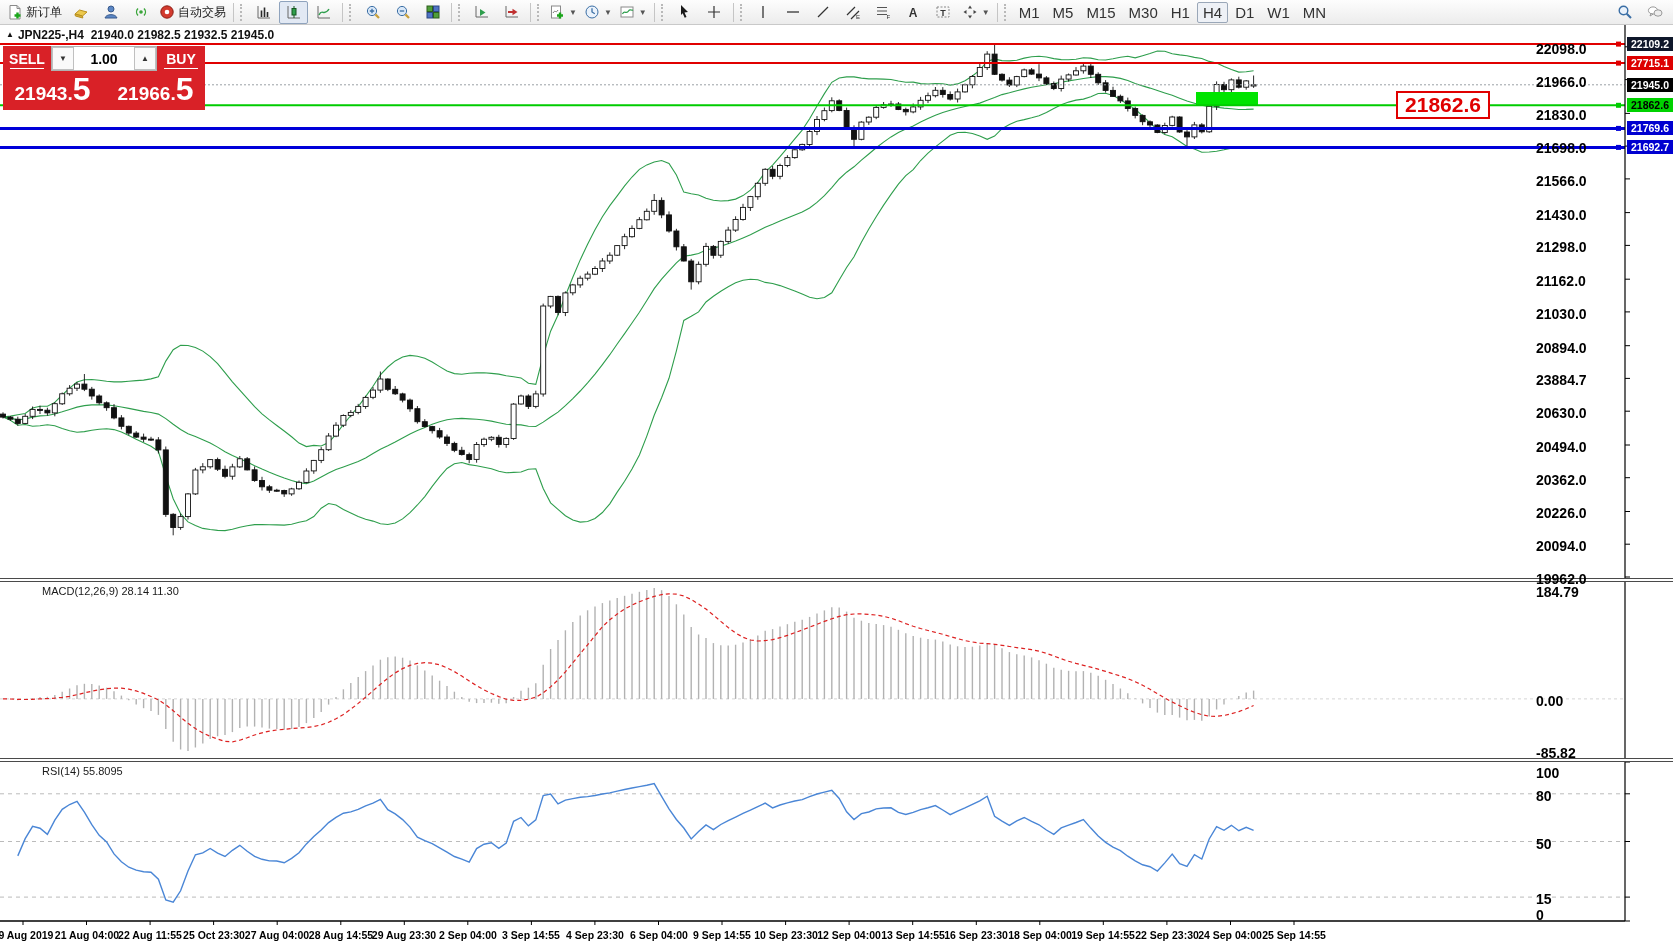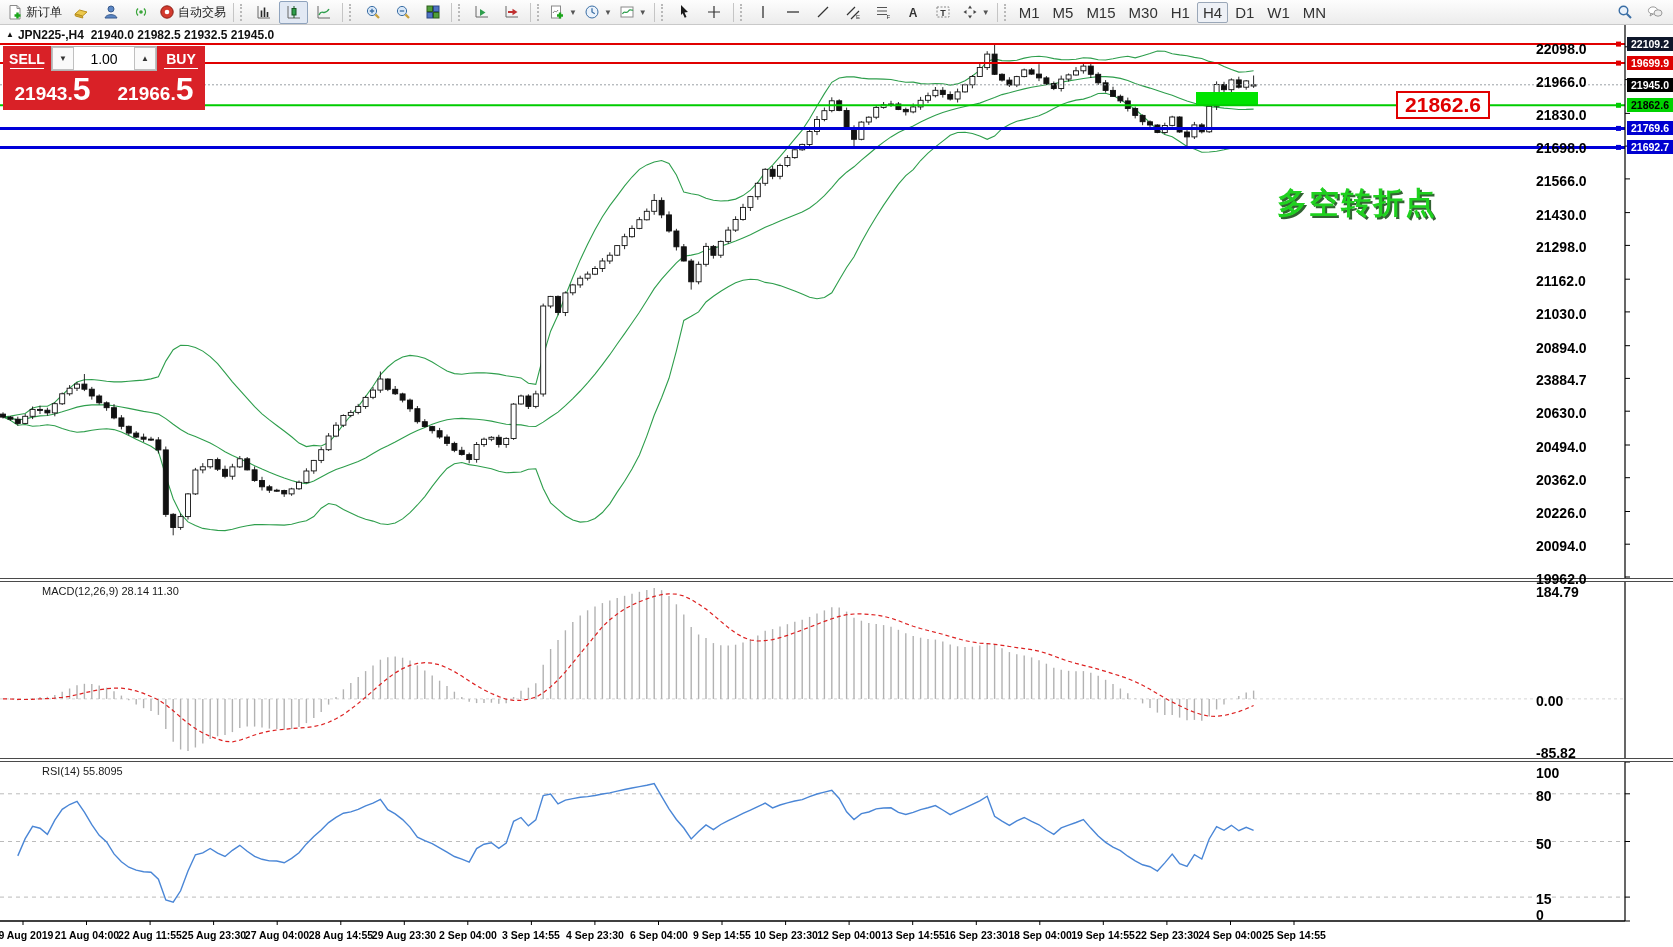--- a/index.html
+++ b/index.html
@@ -37,21 +37,21 @@
   
   #trade-panel{position:absolute;left:3px;top:21px;width:202px;height:64px;background:#d92127;}
   #tp-row1{display:flex;height:25px;}
   .tp-btn{width:48px;display:flex;align-items:center;justify-content:center;color:#fff;
     font-size:14px;font-weight:bold;position:relative;}
   .tp-btn::after{content:"";position:absolute;left:7px;right:7px;bottom:2px;height:1px;background:#fff;}
   #tp-stepper{width:106px;display:flex;background:#fff;border:1px solid #b0b0b0;box-sizing:border-box;}
   .tp-arrow{width:22px;display:flex;align-items:center;justify-content:center;background:#fafafa;
     border:1px solid #c0c0c0;box-sizing:border-box;font-size:8px;color:#333;}
   #tp-volume{flex:1;display:flex;align-items:center;justify-content:center;font-size:14px;
-    font-weight:normal;color:#000;background:#fff;}
+    font-weight:bold;color:#000;background:#fff;}
   #tp-row2{display:flex;height:39px;gap:4px;}
   .tp-price{flex:1;display:flex;align-items:baseline;justify-content:center;color:#fff;padding-top:3px;}
   .tp-price .main{font-size:19px;font-weight:bold;}
   .tp-price .pip{font-size:32px;font-weight:bold;line-height:30px;}
   
   #turning-point{position:absolute;left:1277px;top:158px;font-size:30px;font-weight:bold;color:#1fd11f;
     text-shadow:2px 2px 0 rgba(15,70,15,.85);letter-spacing:2px;}
   #price-callout{position:absolute;left:1396px;width:90px;height:24px;border:2px solid #e00000;
     background:#fff;color:#e00000;font-size:21px;font-weight:bold;text-align:center;line-height:24px;}
 </style>
@@ -920,21 +920,20 @@
             <span class="pip">5</span>
         </div>
         <div class="tp-price">
           <span class="main">21966</span>
             <span class="main">.</span>
             <span class="pip">5</span>
         </div>
       </div>
     </div>
 
-    <div id="turning-point">多空转折点</div>
     <div id="price-callout" style="top: 66px;">21862.6</div>
 
     <div class="pane-splitter" style="top:553px"></div>
     <div class="ind-label" style="top:560px">MACD(12,26,9) 28.14 11.30</div>
     <div class="pane-splitter" style="top:733px"></div>
     <div class="ind-label" style="top:740px">RSI(14) 55.8095</div>
   <div class="axis-label" style="top:16px">22098.0</div>
       <div class="axis-label" style="top:49px">21966.0</div>
       <div class="axis-label" style="top:82px">21830.0</div>
       <div class="axis-label" style="top:115px">21698.0</div>
@@ -953,29 +952,29 @@
       <div class="axis-label" style="top:546px">19962.0</div>
       <div class="axis-label" style="top:559px">184.79</div>
       <div class="axis-label" style="top:668px">0.00</div>
       <div class="axis-label" style="top:720px">-85.82</div>
       <div class="axis-label" style="top:740px">100</div>
       <div class="axis-label" style="top:763px">80</div>
       <div class="axis-label" style="top:811px">50</div>
       <div class="axis-label" style="top:866px">15</div>
       <div class="axis-label" style="top:882px">0</div>
       <div class="badge" style="top:12px;background:#0f172a;color:#ffffff">22109.2</div>
-      <div class="badge" style="top:31px;background:#dd0000;color:#ffffff">19699.9</div>
+      <div class="badge" style="top:31px;background:#dd0000;color:#ffffff">27715.1</div>
       <div class="badge" style="top:53px;background:#000000;color:#ffffff">21945.0</div>
       <div class="badge" style="top:73px;background:#00d200;color:#000000">21862.6</div>
       <div class="badge" style="top:96px;background:#0000d0;color:#ffffff">21769.6</div>
       <div class="badge" style="top:115px;background:#0000d0;color:#ffffff">21692.7</div>
       <div class="time-label" style="left:23px">19 Aug 2019</div>
       <div class="time-label" style="left:87px">21 Aug 04:00</div>
       <div class="time-label" style="left:150px">22 Aug 11:55</div>
-      <div class="time-label" style="left:214px">25 Aug 23:30</div>
+      <div class="time-label" style="left:214px">25 Oct 23:30</div>
       <div class="time-label" style="left:277px">27 Aug 04:00</div>
       <div class="time-label" style="left:341px">28 Aug 14:55</div>
       <div class="time-label" style="left:404px">29 Aug 23:30</div>
       <div class="time-label" style="left:468px">2 Sep 04:00</div>
       <div class="time-label" style="left:531px">3 Sep 14:55</div>
       <div class="time-label" style="left:595px">4 Sep 23:30</div>
       <div class="time-label" style="left:659px">6 Sep 04:00</div>
       <div class="time-label" style="left:722px">9 Sep 14:55</div>
       <div class="time-label" style="left:786px">10 Sep 23:30</div>
       <div class="time-label" style="left:849px">12 Sep 04:00</div>

